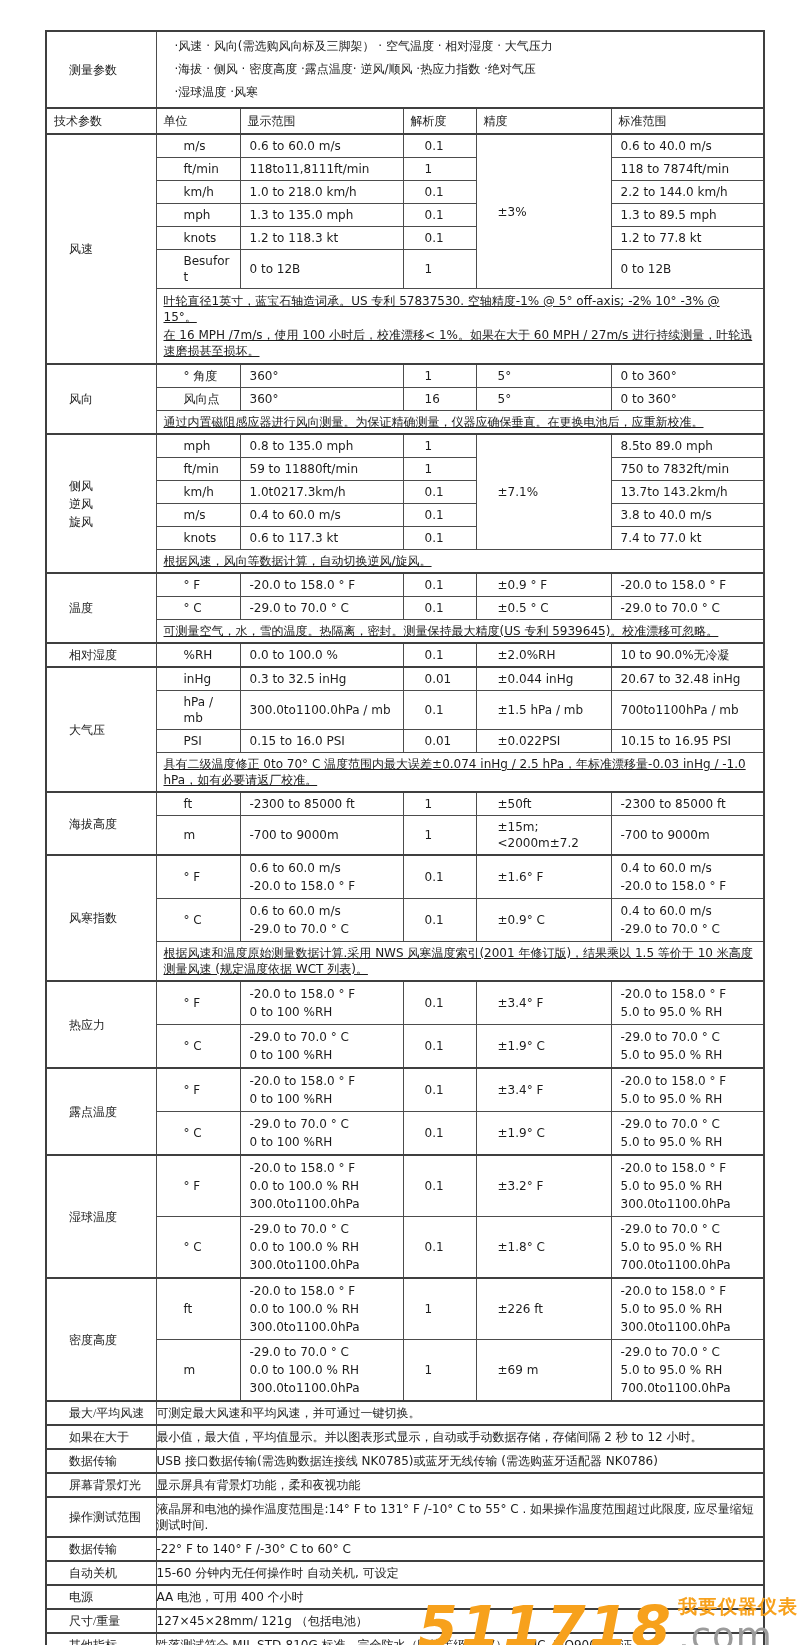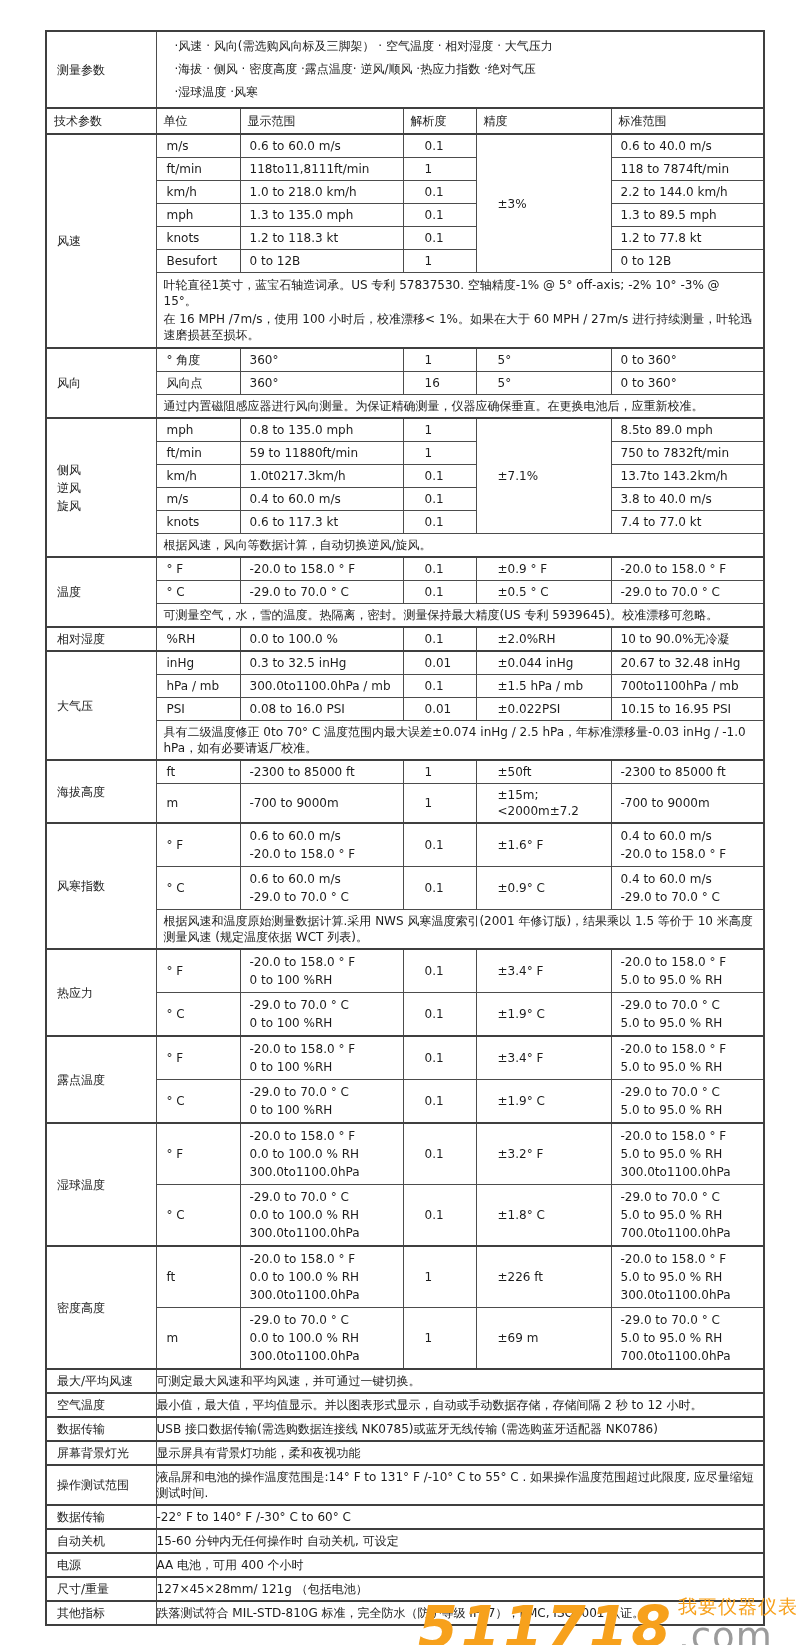--- a/index.html
+++ b/index.html
@@ -6,36 +6,36 @@
   body{
     width:800px;height:1645px;background:#ffffff;position:relative;
     font-family:"DejaVu Sans","Liberation Sans",sans-serif;color:#1c1c1c;
   }
   .table-wrap{position:absolute;left:25px;top:30px;width:740px;}
   table{border-collapse:collapse;table-layout:fixed;width:718px;margin-left:20px;
         border:2px solid #3f3f3f;}
   td{border:1px solid #4c4c4c;padding:3px 7px;font-size:12px;line-height:16px;
      vertical-align:middle;word-break:break-word;}
   td div{padding:1px 0;}
-  .cat{padding-left:10px;}
+  .cat{padding-left:22px;font-family:Liberation Serif, serif;}
   .params{padding-left:2px;}
   .params div{line-height:19px;padding:2px 0 2px 16px;}
   .head td{height:18px;}
   .sec-start td{border-top:2px solid #3f3f3f;}
-  .noterow td{}
-  .unit{padding-left:10px;margin-top:38px;}
+  .noterow td{text-decoration:underline;}
+  .unit{padding-left:27px;margin-top:38px;}
   .disp,.std{padding-left:9px;}
   .acc,.res{padding-left:21px;}
   .simple .note{padding-left:0;}
   
   .logo{position:absolute;right:2px;top:1596px;display:flex;align-items:flex-start;margin-left:22px;}
   .logo-number{font-size:57px;line-height:62px;font-weight:bold;font-style:italic;
                letter-spacing:3px;}
   .logo-side{display:flex;flex-direction:column;margin-left:4px;}
-  .logo-slogan{font-size:19px;font-weight:normal;line-height:21px;letter-spacing:1px;}
+  .logo-slogan{font-size:19px;font-weight:bold;line-height:21px;letter-spacing:1px;}
   .logo-domain{font-size:37px;font-weight:normal;line-height:40px;letter-spacing:1px;}
 </style>
 </head>
 <body>
 
 <div class="table-wrap">
   <table id="spec">
     <colgroup>
       <col style="width:110px">
         <col style="width:84px">
@@ -198,21 +198,21 @@
         </tr>
         <tr>
           <td class="unit">hPa / mb</td>
           <td class="disp">300.0to1100.0hPa / mb</td>
           <td class="res">0.1</td>
           <td class="acc">±1.5 hPa / mb</td>
           <td class="std">700to1100hPa / mb</td>
         </tr>
         <tr>
           <td class="unit">PSI</td>
-          <td class="disp">0.08 to 16.0 PSI</td>
+          <td class="disp">0.15 to 16.0 PSI</td>
           <td class="res">0.01</td>
           <td class="acc">±0.022PSI</td>
           <td class="std">10.15 to 16.95 PSI</td>
         </tr>
         <tr class="noterow">
           <td class="note" colspan="5">具有二级温度修正 0to 70° C 温度范围内最大误差±0.074 inHg / 2.5 hPa，年标准漂移量-0.03 inHg / -1.0 hPa，如有必要请返厂校准。</td>
         </tr>
         <tr class="sec-start">
           <td class="cat" rowspan="2">海拔高度</td>
           <td class="unit">ft</td>
@@ -372,21 +372,21 @@
             <div>-29.0 to 70.0 ° C</div>
             <div>5.0 to 95.0 % RH</div>
             <div>700.0to1100.0hPa</div>
           </td>
         </tr>
         <tr class="sec-start simple">
           <td class="cat">最大/平均风速</td>
           <td class="note" colspan="5">可测定最大风速和平均风速，并可通过一键切换。</td>
         </tr>
         <tr class="sec-start simple">
-          <td class="cat">空气温度</td>
+          <td class="cat">如果在大于</td>
           <td class="note" colspan="5">最小值，最大值，平均值显示。并以图表形式显示，自动或手动数据存储，存储间隔 2 秒 to 12 小时。</td>
         </tr>
         <tr class="sec-start simple">
           <td class="cat">数据传输</td>
           <td class="note" colspan="5">USB 接口数据传输(需选购数据连接线 NK0785)或蓝牙无线传输 (需选购蓝牙适配器 NK0786)</td>
         </tr>
         <tr class="sec-start simple">
           <td class="cat">屏幕背景灯光</td>
           <td class="note" colspan="5">显示屏具有背景灯功能，柔和夜视功能</td>
         </tr>

